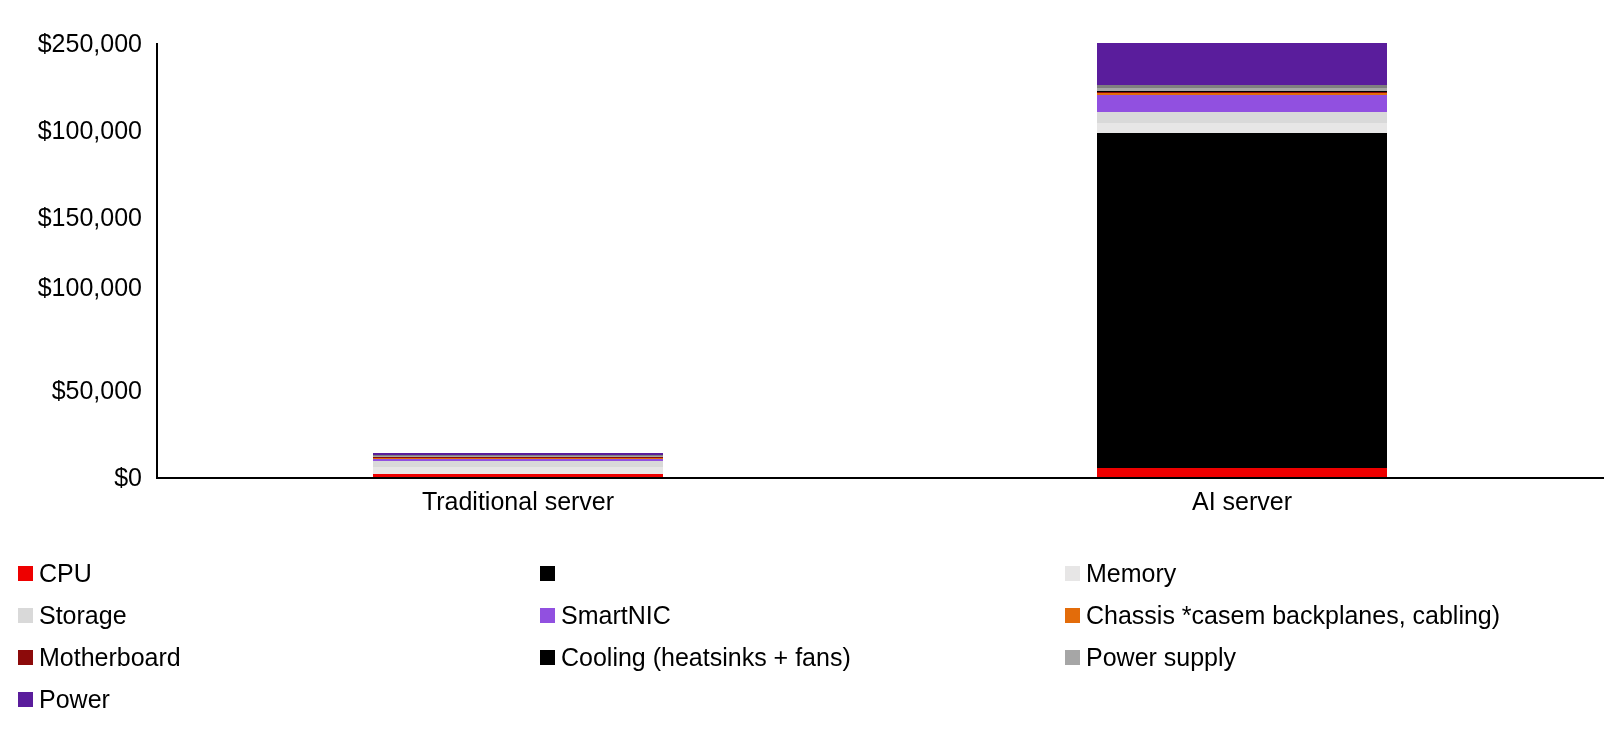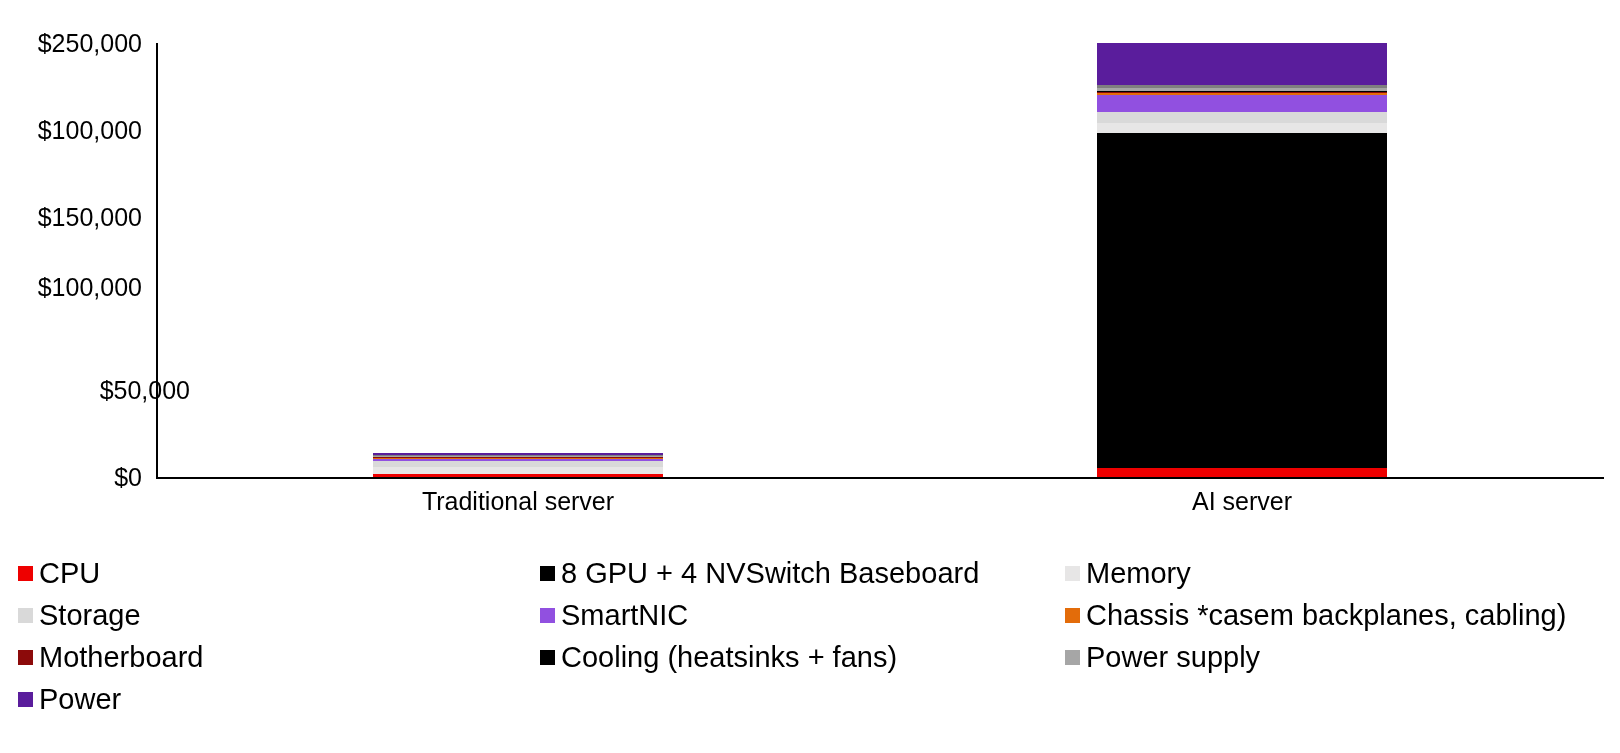--- a/index.html
+++ b/index.html
@@ -52,37 +52,37 @@
     left: 18px;
     top: 552px;
     width: 1590px;
     display: grid;
     grid-template-columns: 522px 525px 1fr;
     grid-auto-rows: 42px;
   }
   .legend-item {
     display: flex;
     align-items: center;
-    font-size: 29px;
+    font-size: 25px;
     white-space: nowrap;
   }
   .legend-swatch {
     width: 15px;
     height: 15px;
     margin-right: 6px;
     flex: 0 0 auto;
   }
 </style>
 </head>
 <body>
 
 <div id="canvas">
   <div id="y-axis-labels">
       <div class="y-tick-label" style="top: 462px;">$0</div>
-      <div class="y-tick-label" style="top: 375.2px; margin-left: 48px;">$50,000</div>
+      <div class="y-tick-label" style="top: 375.2px;">$50,000</div>
       <div class="y-tick-label" style="top: 272px;">$100,000</div>
       <div class="y-tick-label" style="top: 201.6px;">$150,000</div>
       <div class="y-tick-label" style="top: 114.8px;">$100,000</div>
       <div class="y-tick-label" style="top: 28px;">$250,000</div>
     </div>
   <div id="plot-area">
       <div class="bar" style="left: 215px;">
         <div class="bar-segment" style="height: 2.9512px; background: rgb(238, 0, 0);"></div>
         <div class="bar-segment" style="height: 6.944px; background: rgb(231, 230, 230);"></div>
         <div class="bar-segment" style="height: 6.076px; background: rgb(217, 217, 217);"></div>
@@ -112,21 +112,20 @@
       <div class="x-cat-label" style="left: 308px;">Traditional server</div>
       <div class="x-cat-label" style="left: 1032px;">AI server</div>
     </div>
   <div id="legend">
       <div class="legend-item">
         <span class="legend-swatch" style="background: rgb(238, 0, 0);"></span>
         <span>CPU</span>
       </div>
       <div class="legend-item">
         <span class="legend-swatch" style="background: rgb(0, 0, 0);"></span>
-        <span>8 GPU + 4 NVSwitch Baseboard</span>
       </div>
       <div class="legend-item">
         <span class="legend-swatch" style="background: rgb(231, 230, 230);"></span>
         <span>Memory</span>
       </div>
       <div class="legend-item">
         <span class="legend-swatch" style="background: rgb(217, 217, 217);"></span>
         <span>Storage</span>
       </div>
       <div class="legend-item">

